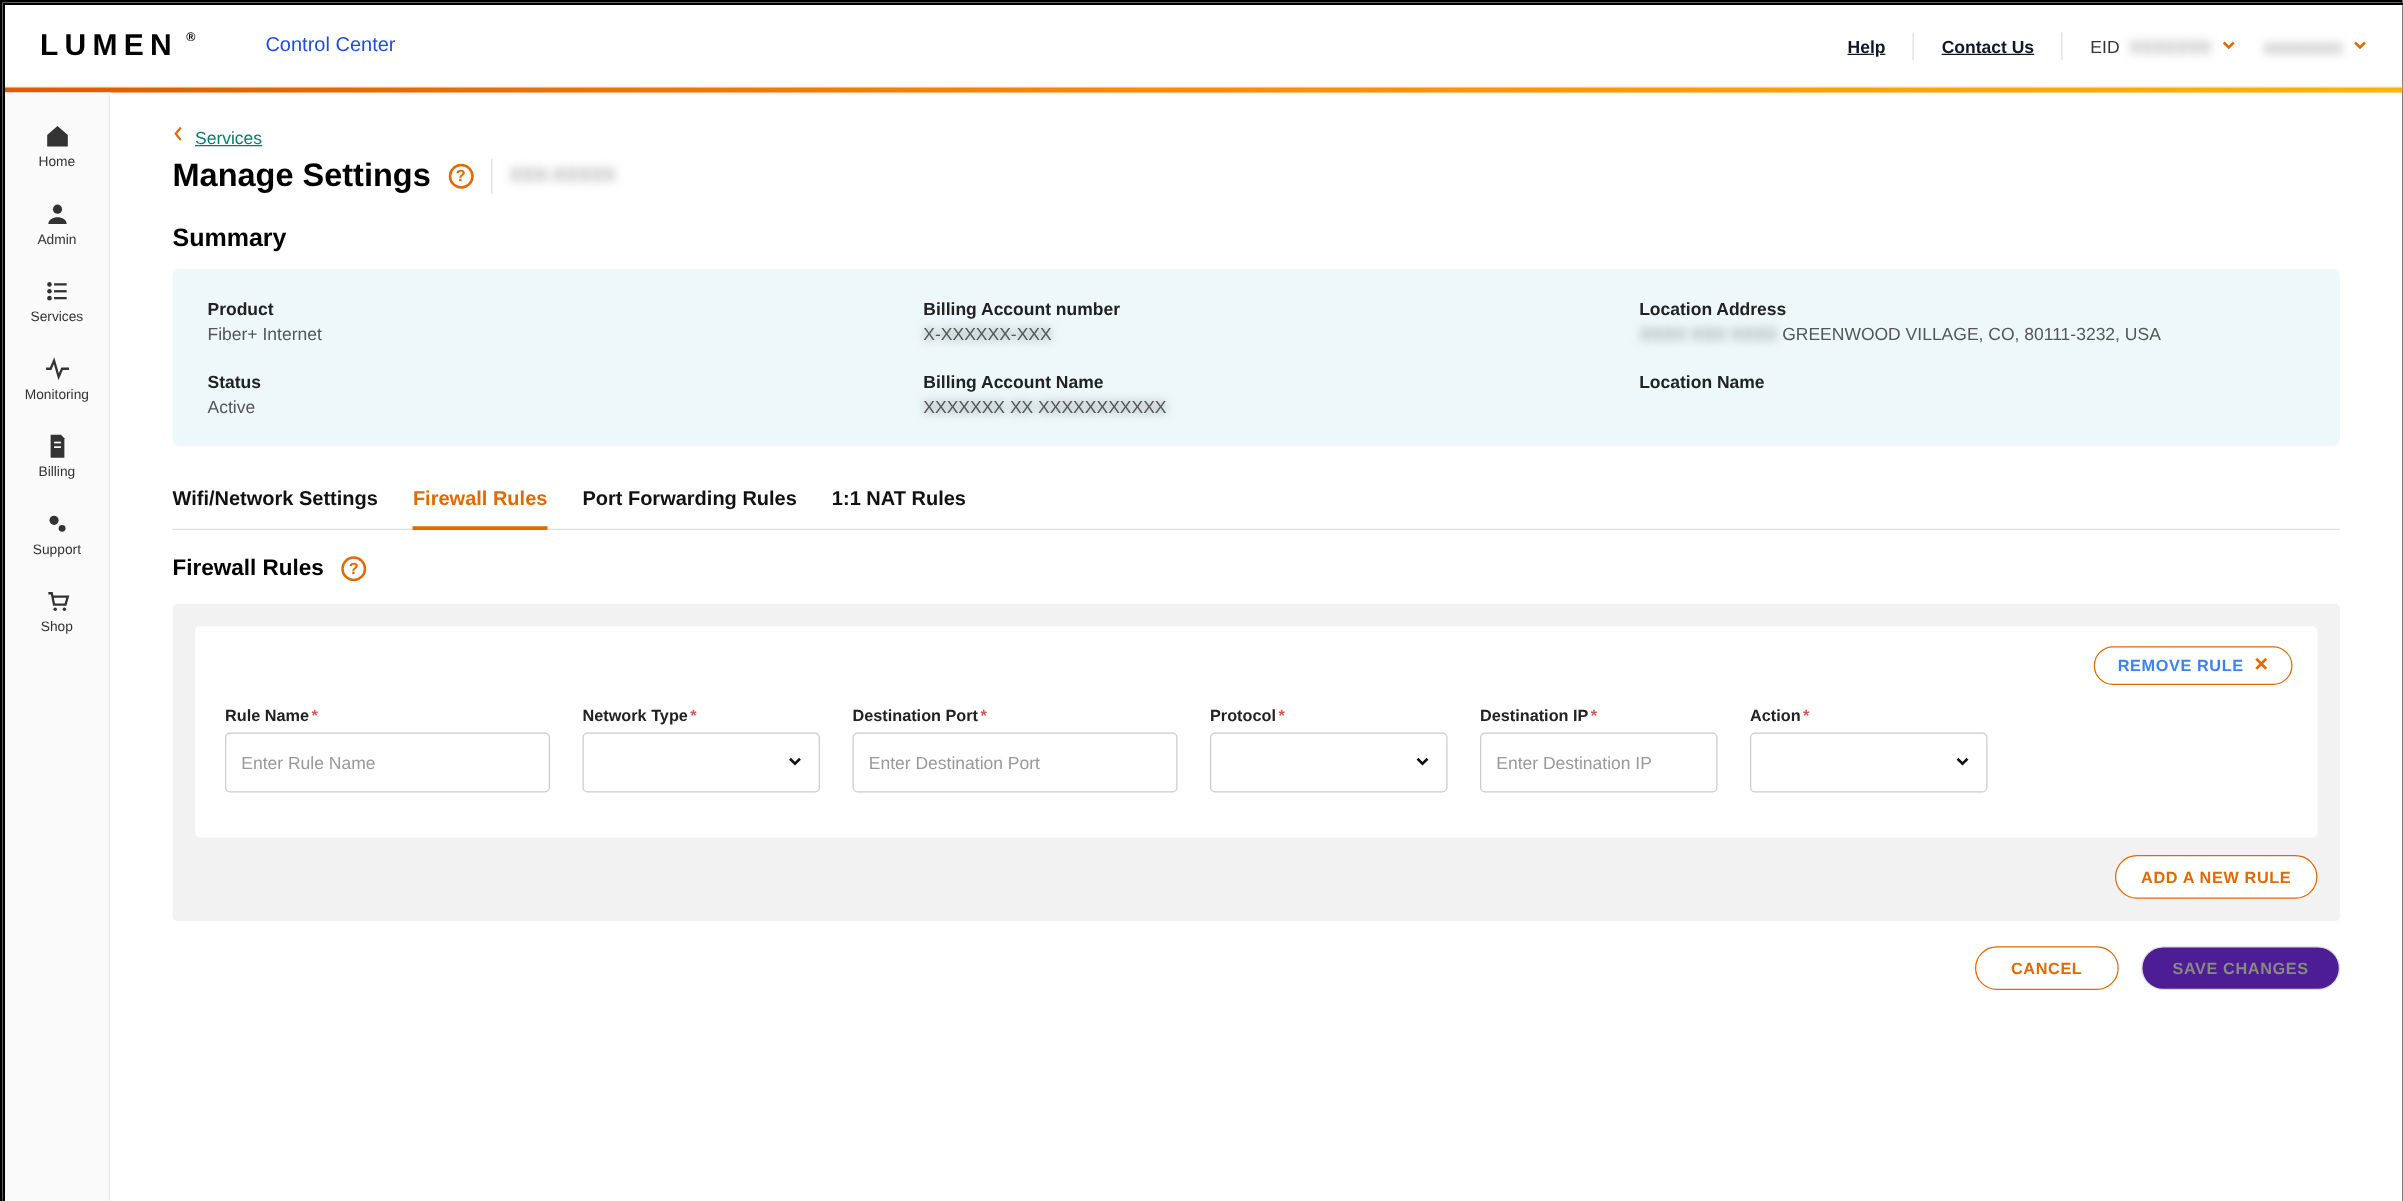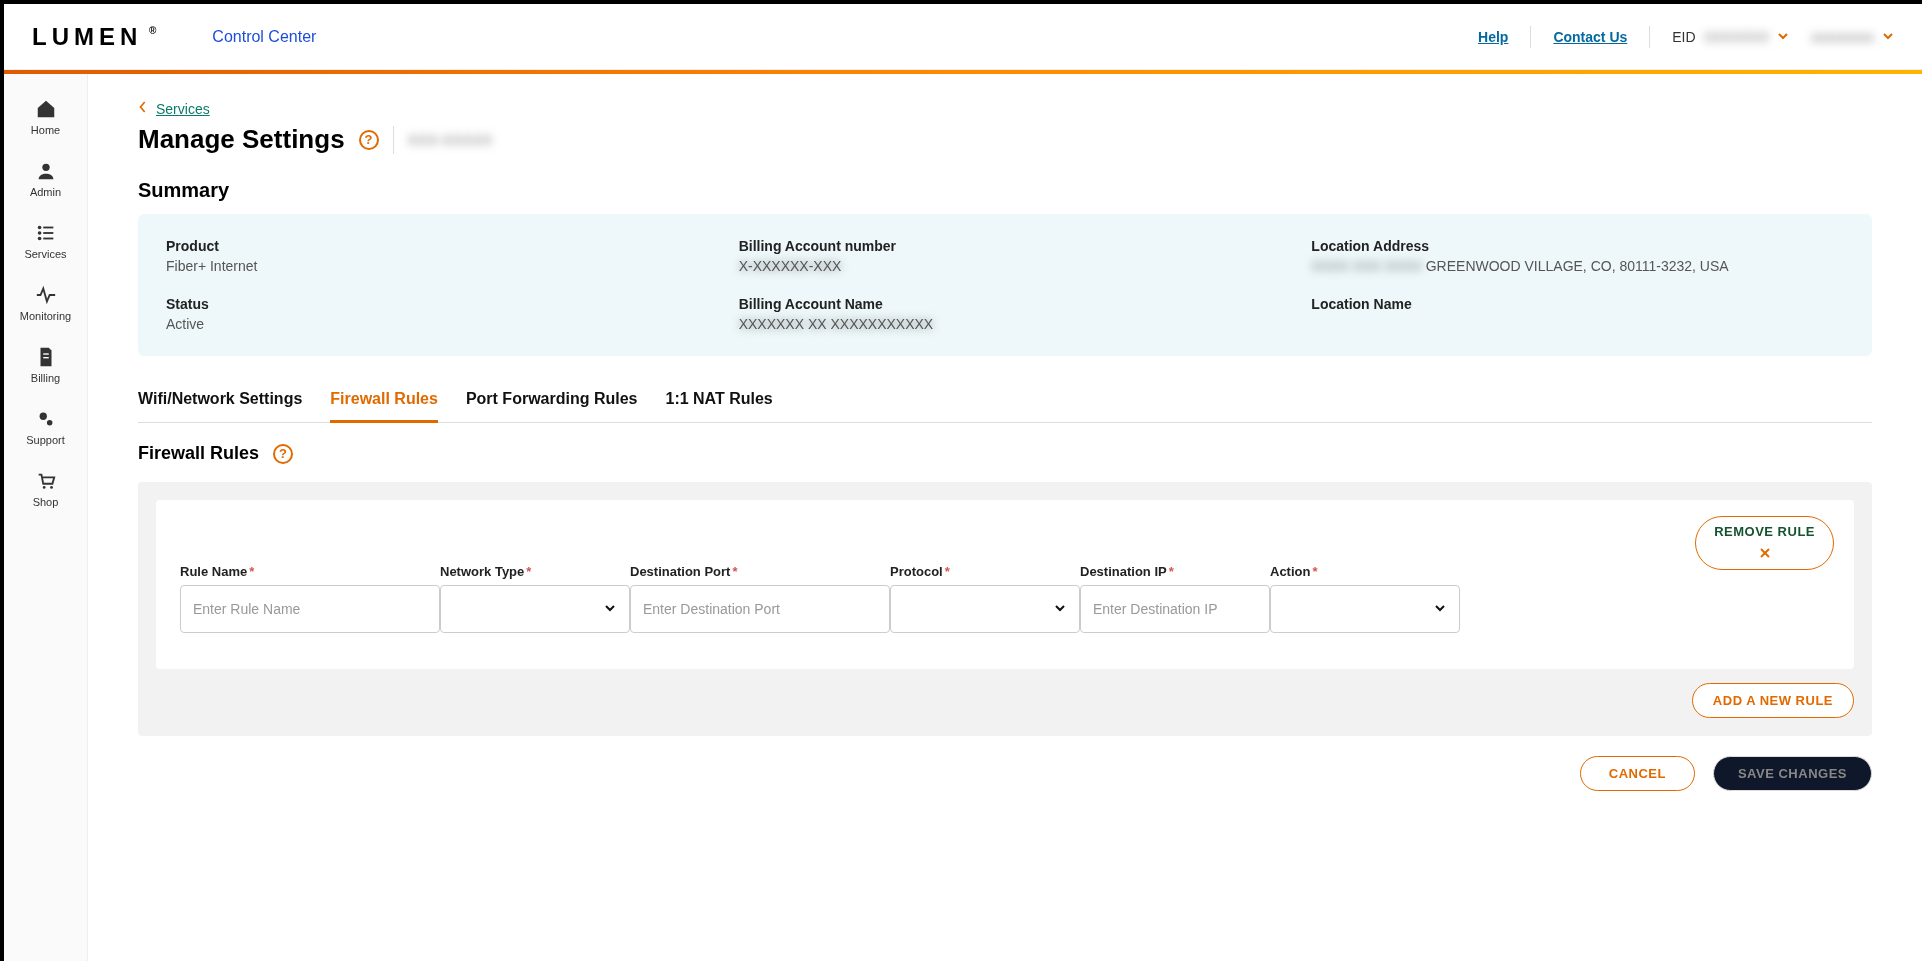--- a/index.html
+++ b/index.html
@@ -15,21 +15,21 @@
     height:66px; padding:0 28px; border-bottom:1px solid #eee;
   }
   .topbar-left { display:flex; align-items:center; gap:60px; }
   .logo {
     font-size:24px; font-weight:900; letter-spacing:5px; color:#000;
     position:relative; padding-right:10px;
   }
   .logo sup { font-size:10px; letter-spacing:0; position:absolute; top:2px; right:-4px;}
   .app-title { font-size:16px; color:#1d4ed8; font-weight:400;}
   .topbar-right { display:flex; align-items:center; gap:22px; font-size:14px;}
-  .topbar-right a { color:#0369a1; text-decoration:underline; font-weight:600;text-align:right;}
+  .topbar-right a { color:#0f172a; text-decoration:underline; font-weight:600;text-align:right;}
   .divider-v { width:1px; height:22px; background:#ddd;}
   .eid-block { display:flex; align-items:center; gap:8px; color:#333;}
   .blur { color:transparent; text-shadow:0 0 8px rgba(0,0,0,0.5); user-select:none;}
   .orange-strip { height:4px; background:linear-gradient(90deg,#e05a00,#ff8a00,#ffb400);}
   .chev-down { display:inline-block;}
   .chev-down svg{width:12px;height:12px;stroke:#e06a00;stroke-width:2;fill:none;}
   
   .shell { display:flex; height:calc(100% - 58px);}
   .sidebar {
     width:84px; background:#fafafa; border-right:1px solid #eee;
@@ -66,26 +66,26 @@
   .tabs { display:flex; gap:28px; border-bottom:1px solid #ddd; margin-bottom:20px;}
   .tab { padding:10px 0 12px; font-size:16px; font-weight:700; color:#111; cursor:pointer;}
   .tab.active { color:#e06a00; border-bottom:3px solid #e06a00; margin-bottom:-1px;}
   .panel-title-row { display:flex; align-items:center; gap:14px; margin-bottom:18px;}
   .panel-title { font-size:18px; font-weight:800; color:#000;}
   
   .rules-outer { background:#f2f2f2; border-radius:4px; padding:18px;}
   .rule-card { background:#fff; border-radius:4px; padding:20px 24px 36px; position:relative;}
   .remove-btn {
     position:absolute; top:16px; right:20px;
-    border:1px solid #e06a00; color:#14532d; background:#fff;
+    border:1px solid #e06a00; color:#3b82f6; background:#fff;
     border-radius:999px; padding:7px 18px; font-size:13px; font-weight:800; letter-spacing:0.5px;
-    display:flex; align-items:center; gap:8px; cursor:pointer;flex-direction:column;
+    display:flex; align-items:center; gap:8px; cursor:pointer;
   }
   .remove-btn svg{width:12px;height:12px;stroke:#e06a00;stroke-width:2;fill:none;}
-  .field-row { display:flex; margin-top:44px; align-items:flex-end; flex-wrap:nowrap;}
+  .field-row { display:flex; gap:26px; margin-top:44px; align-items:flex-end; flex-wrap:nowrap;}
   .field { display:flex; flex-direction:column; gap:6px;}
   .field label { font-size:13px; font-weight:700; color:#222;}
   .req { color:#d9534f; margin-left:2px;}
   .field input, .field .select {
     height:48px; border:1px solid #ccc; border-radius:4px; padding:0 12px;
     font-size:14px; color:#333; background:#fff;
   }
   .field input::placeholder{color:#999;}
   .select { display:flex; align-items:center; justify-content:space-between; cursor:pointer;}
   .select svg{width:14px;height:14px;stroke:#111;stroke-width:2;fill:none;}
@@ -96,21 +96,21 @@
     border-radius:999px; padding:9px 20px; font-size:13px; font-weight:800; letter-spacing:0.5px;
     cursor:pointer;
   }
   .action-row { display:flex; justify-content:flex-end; gap:18px; margin-top:20px;}
   .cancel-btn {
     border:1px solid #e06a00; color:#e06a00; background:#fff;
     border-radius:999px; padding:9px 28px; font-size:13px; font-weight:800; letter-spacing:0.5px;
     cursor:pointer;
   }
   .save-btn {
-    border:1px solid #ddd; color:#888; background:#0f172a;
+    border:1px solid #ddd; color:#888; background:#4c1d95;
     border-radius:999px; padding:9px 24px; font-size:13px; font-weight:800; letter-spacing:0.5px;
     cursor:not-allowed;
   }
 </style>
 </head>
 <body>
 
 <div class="topbar">
   <div class="topbar-left">
     <span class="logo">

